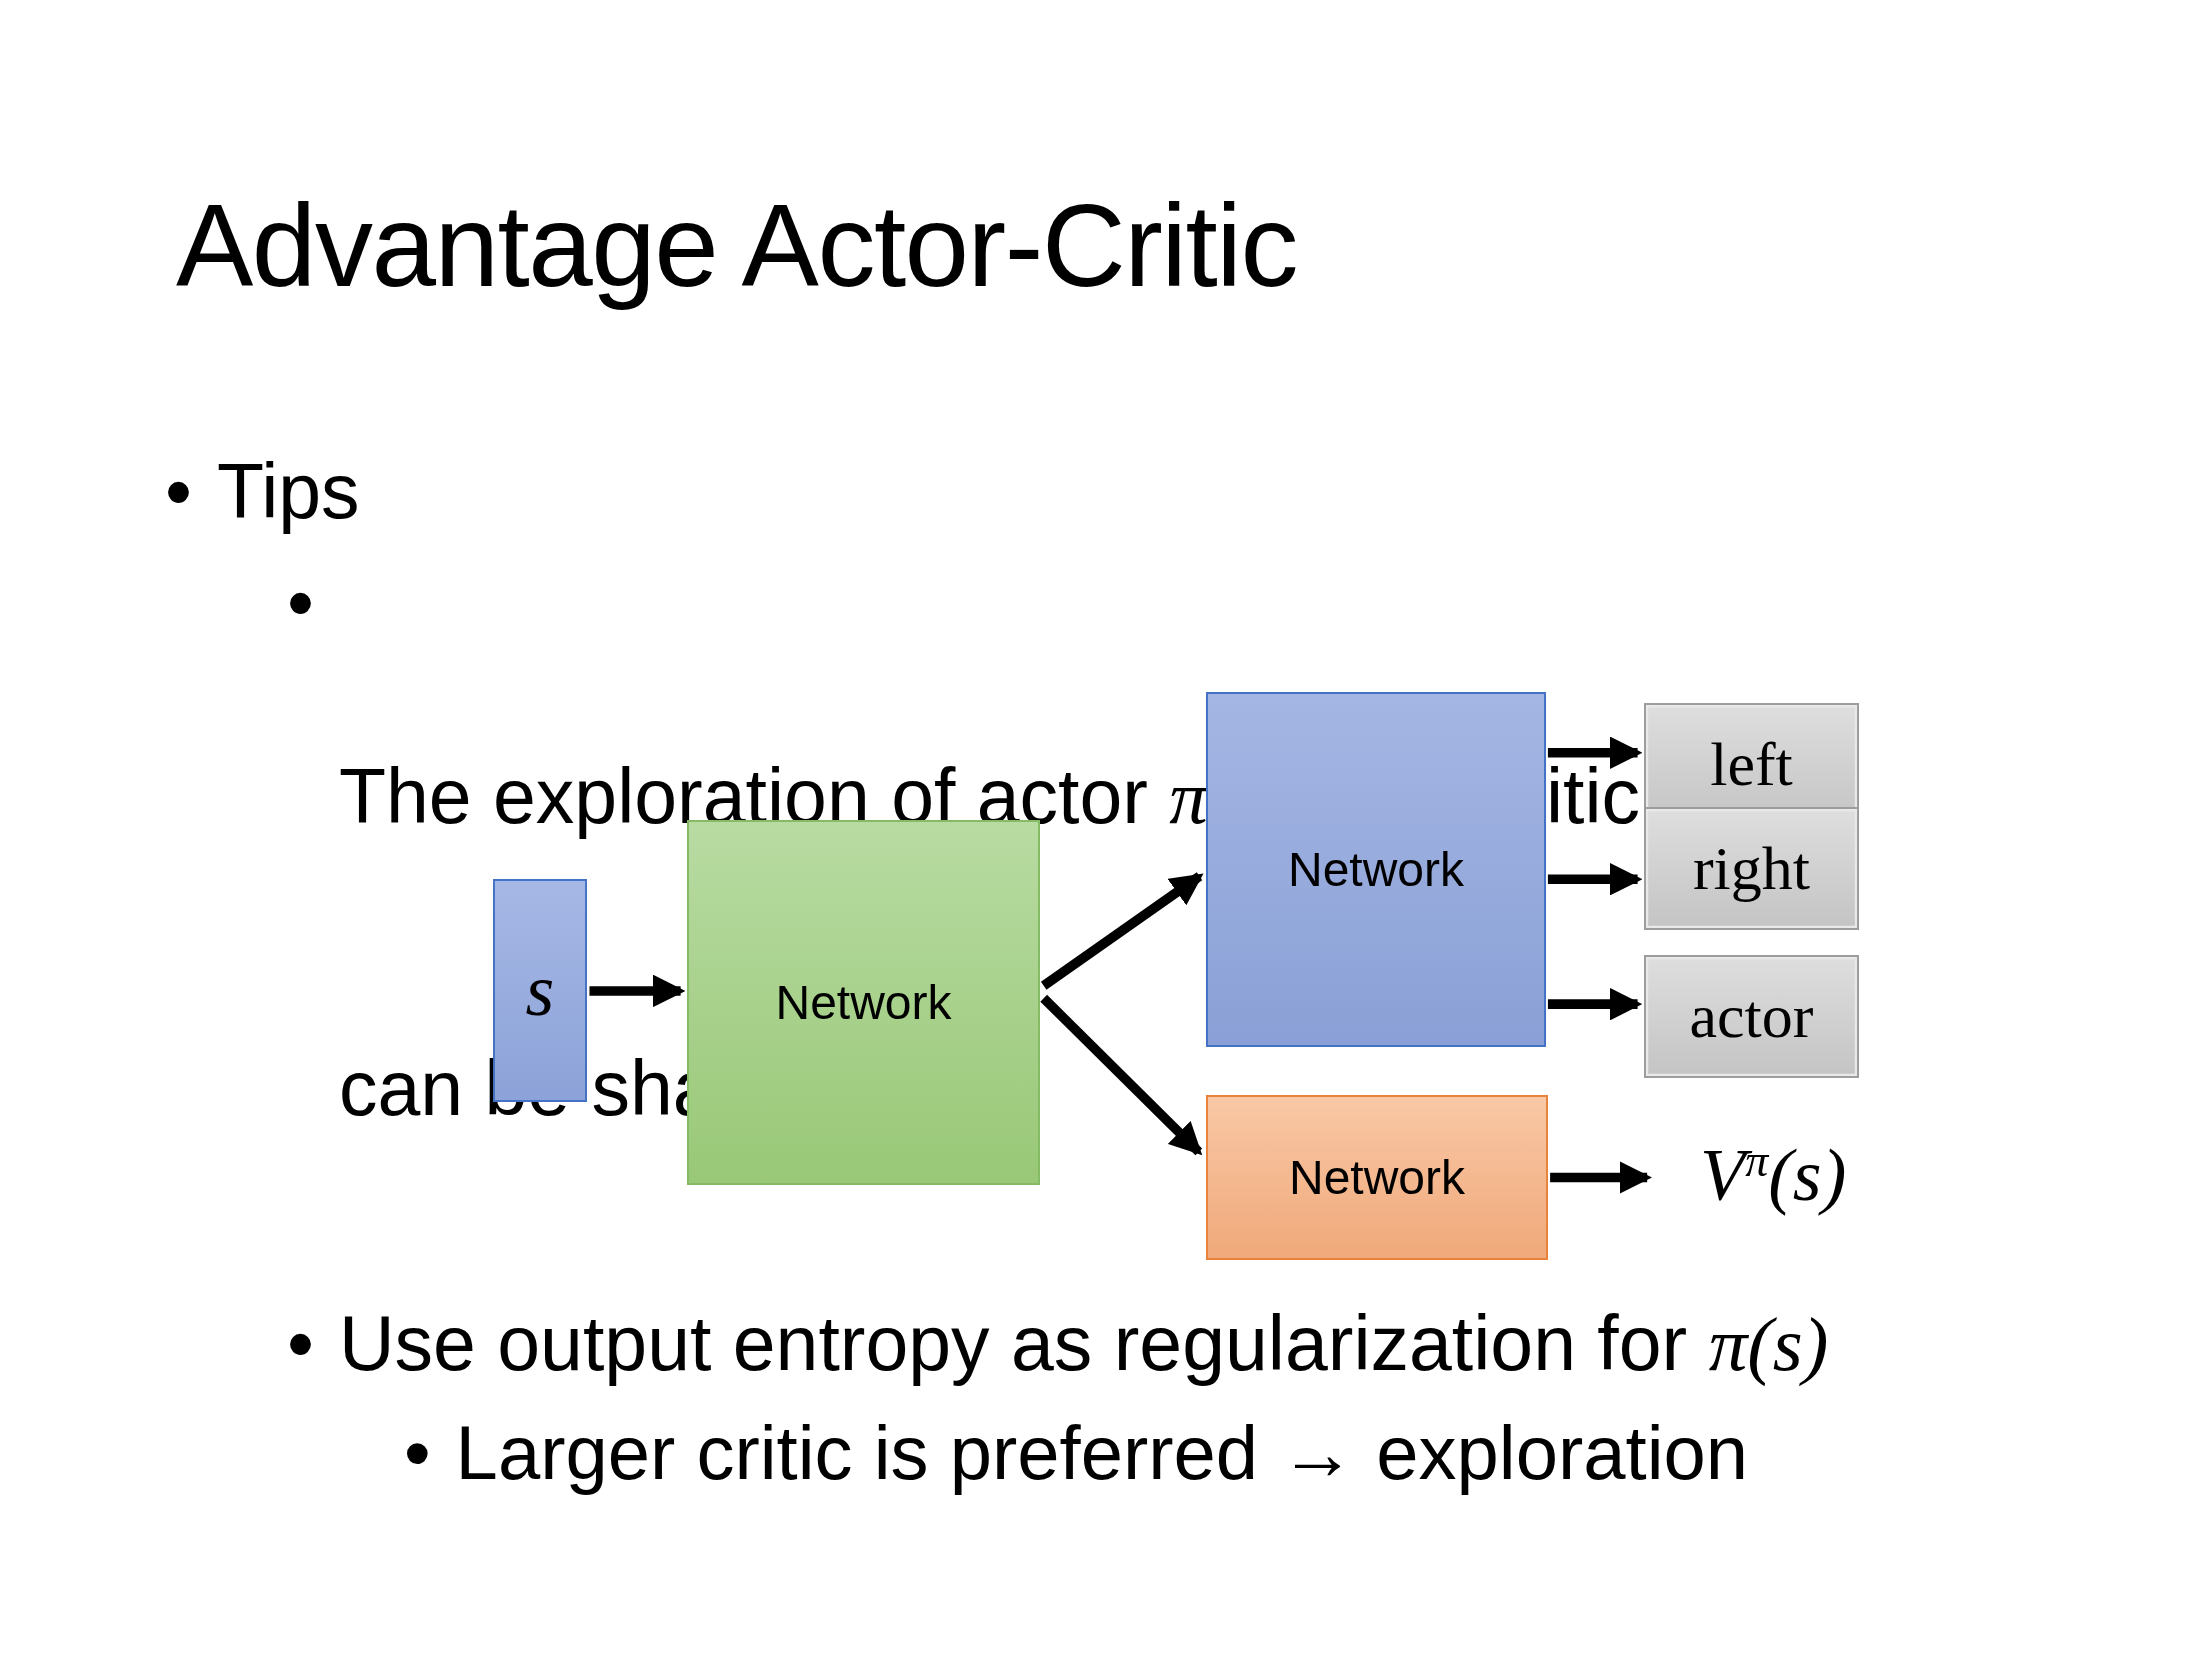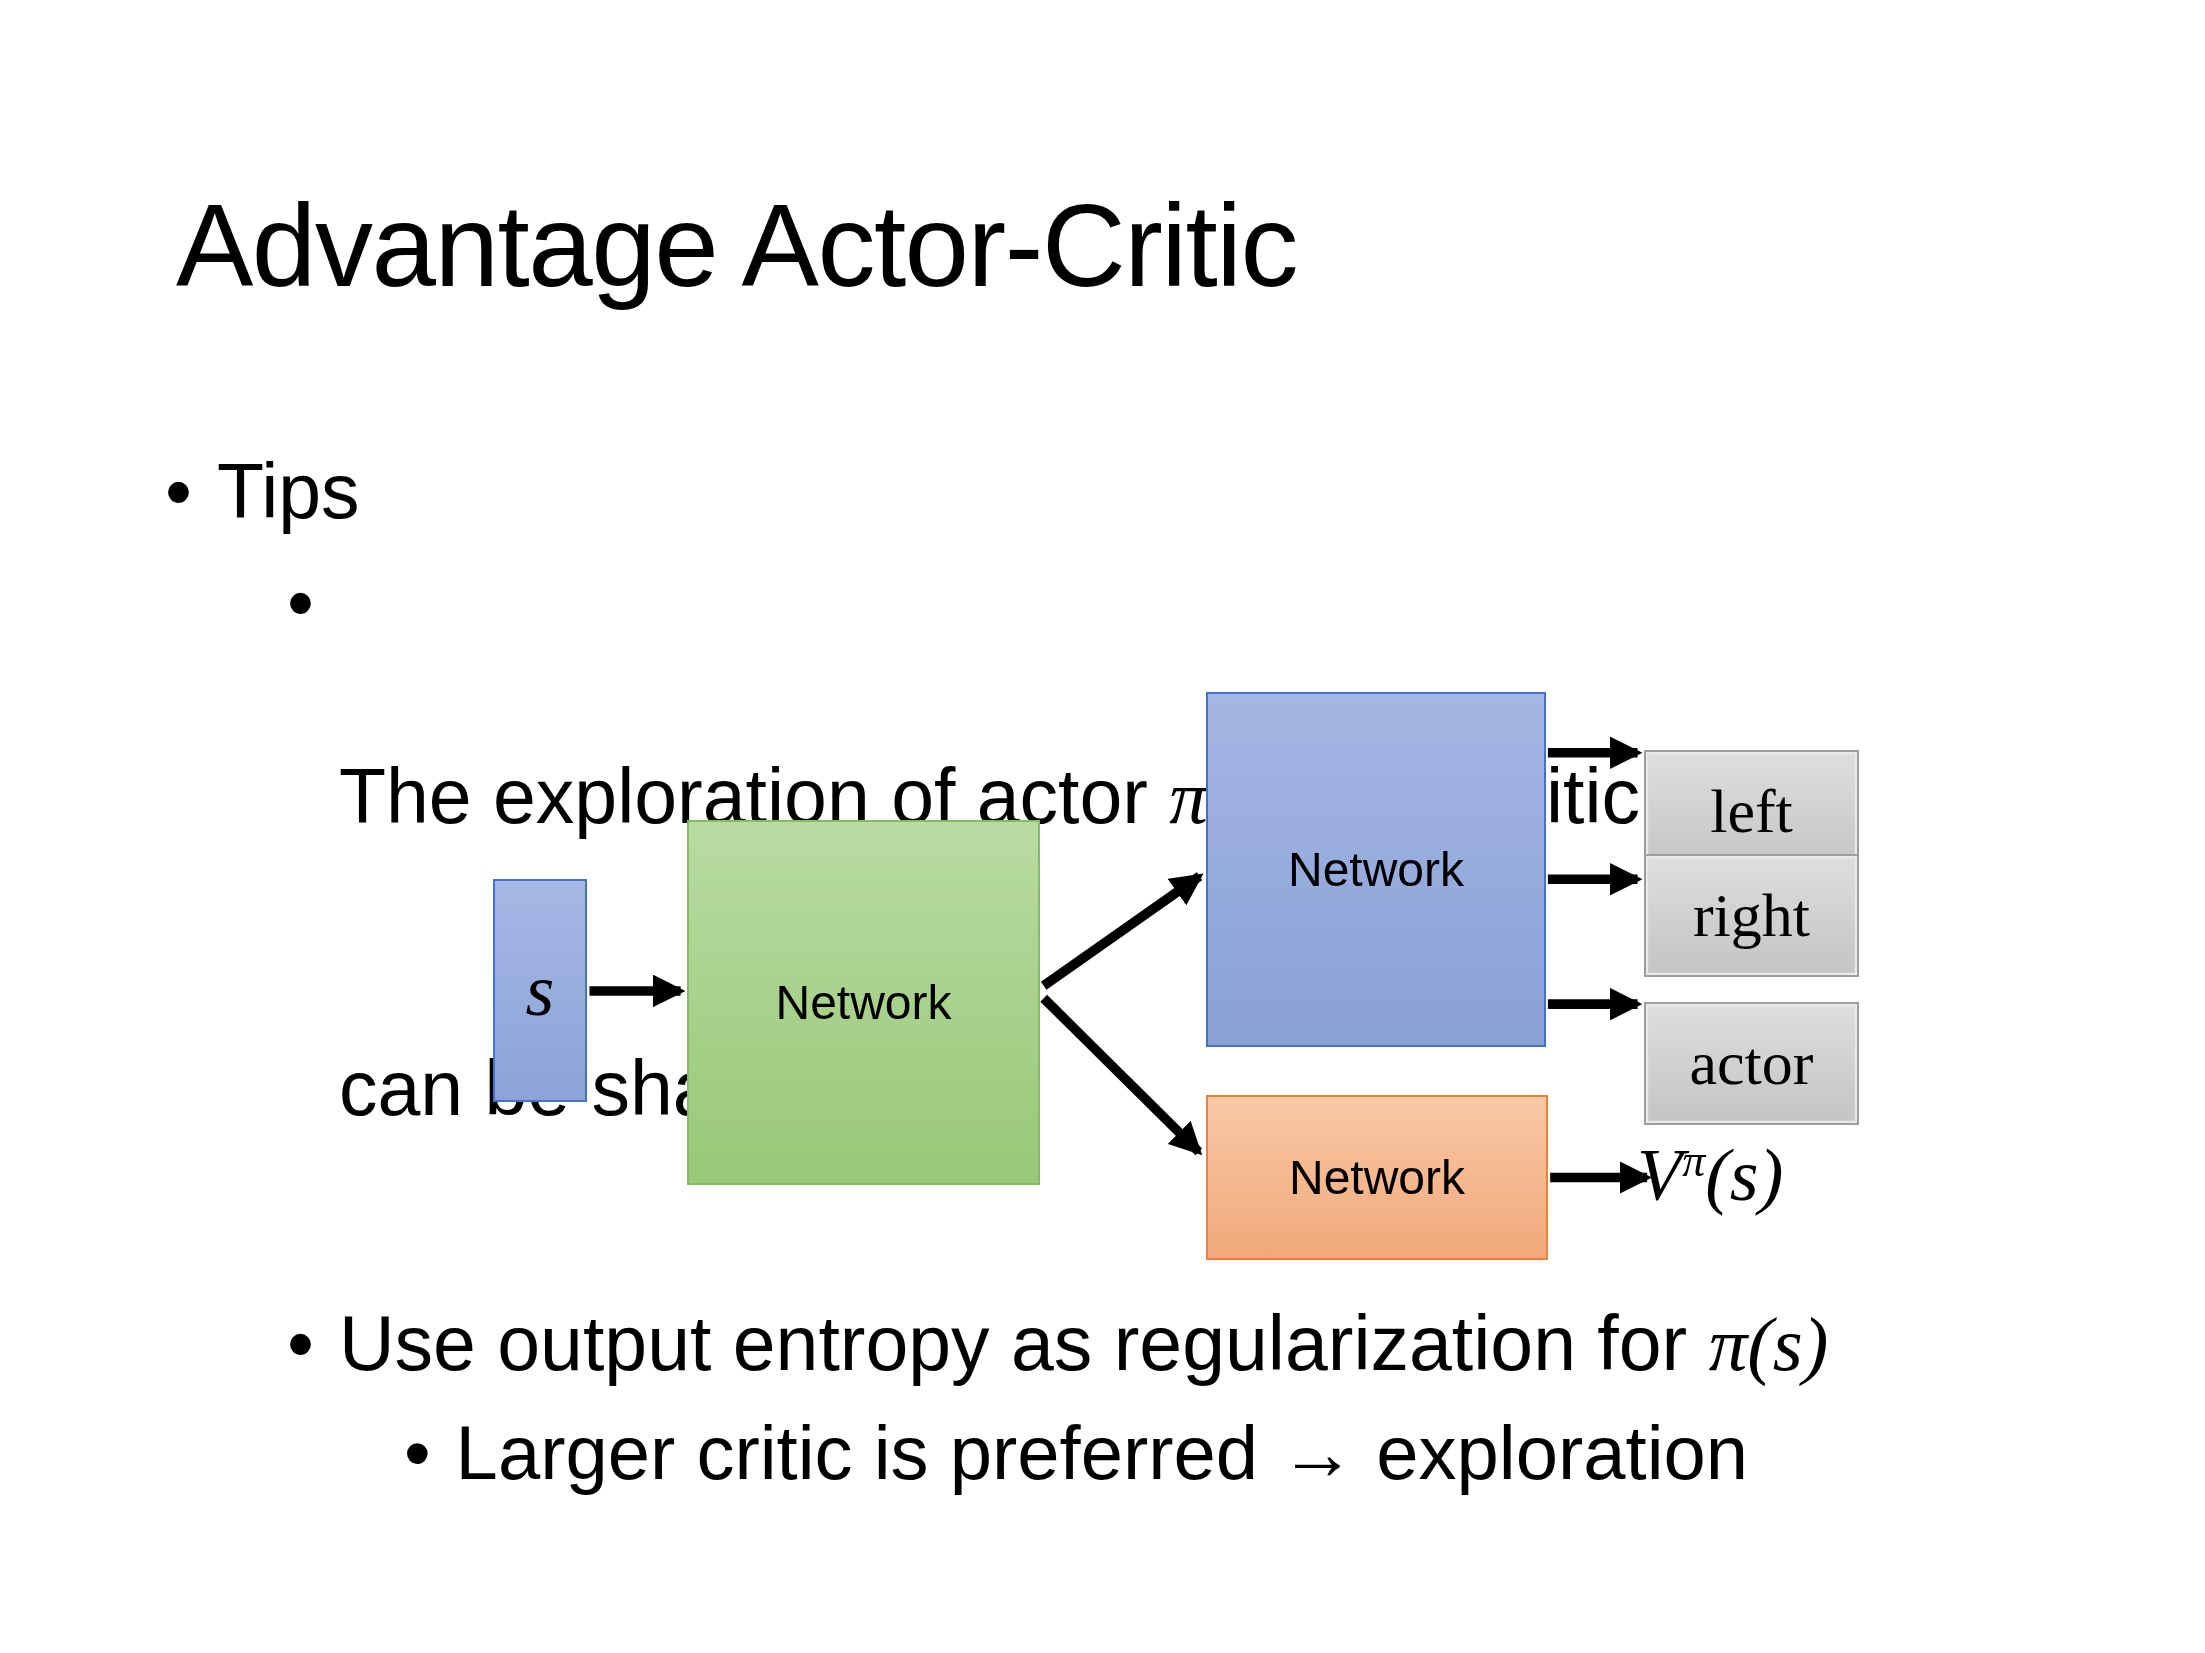--- a/index.html
+++ b/index.html
@@ -80,32 +80,31 @@
   .box-critic{
     left:1206px;top:1095px;width:342px;height:165px;
     background:linear-gradient(180deg,#F9C8A6 0%,#F0A97A 100%);
     border:2.9px solid #E8833C;
   }
   .box-action{
     left:1644px;width:215px;height:123px;
     background:linear-gradient(180deg,#DEDEDE 0%,#C4C4C4 100%);
     border:2.2px solid #9D9D9D;
     box-shadow:inset 0 0 0 2.2px #E9E9E9;
-    margin-top:47px;
   }
   .box-action .act-label{
     font-family:"Liberation Serif", serif;
     font-size:62px;
   }
   .act-left{top:703px;}
   .act-right{top:807px;}
   .act-fire{top:955px;}
   .value-label{
     position:absolute;
-    left:1637px;top:1131px;
+    left:1700px;top:1131px;
     font-family:"Liberation Serif", serif;
     font-style:italic;
     font-size:74px;
     line-height:1.2;
     white-space:pre;
   }
   .arrows{
     position:absolute;
     left:0;top:0;
     pointer-events:none;

